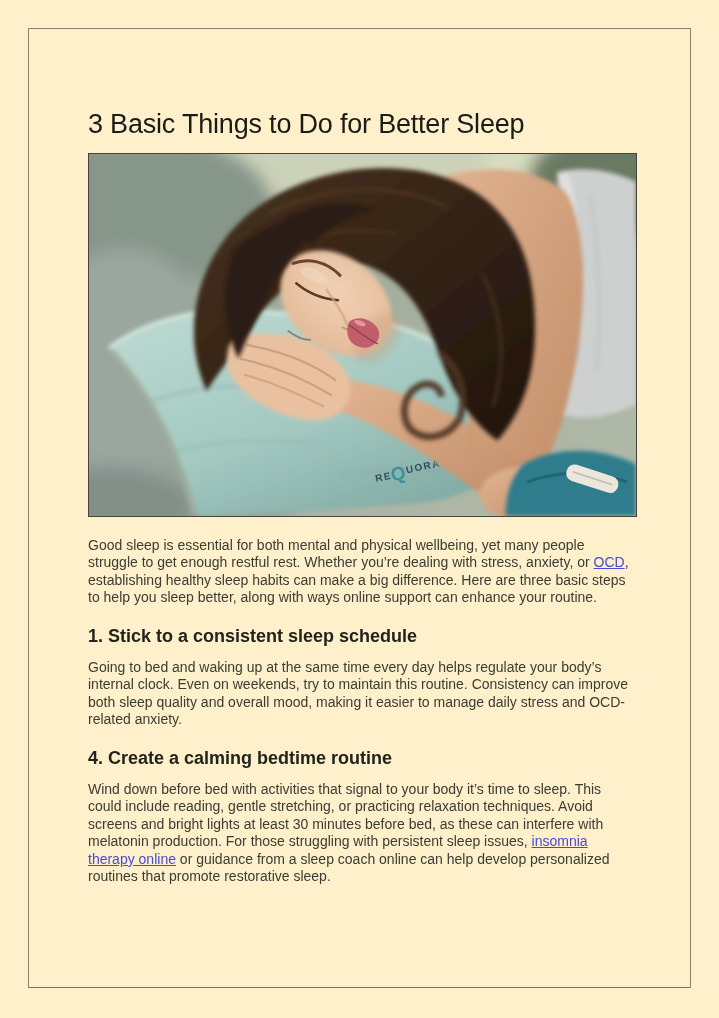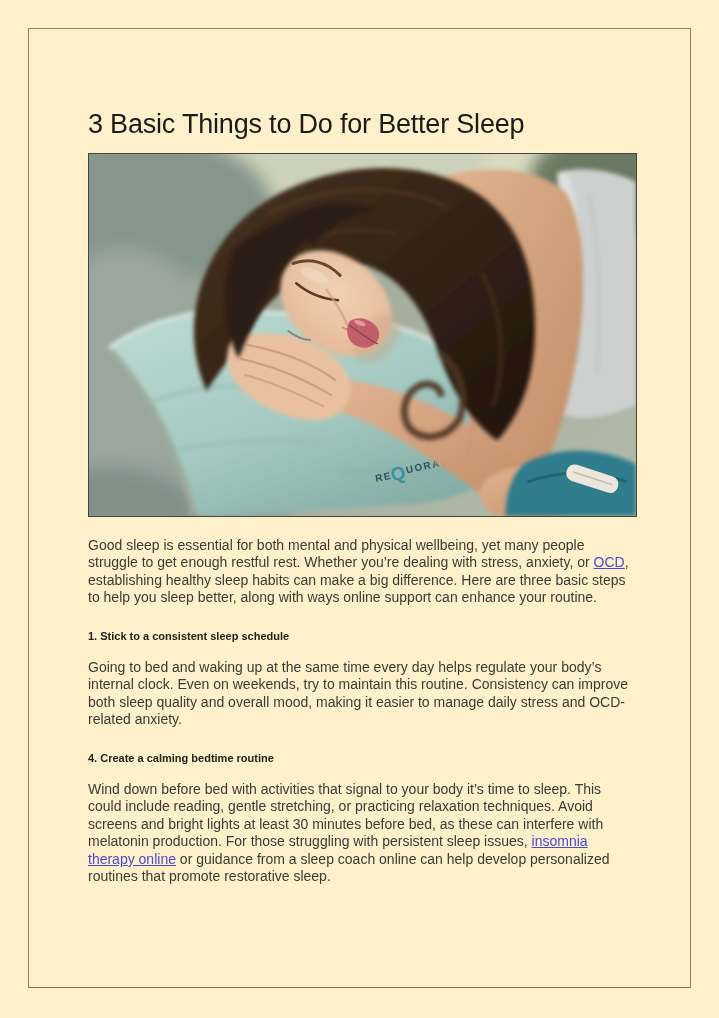--- a/index.html
+++ b/index.html
@@ -22,21 +22,21 @@
   .photo{
     width:547px;height:362px;border:1px solid #44443a;
     box-shadow:inset 0 1px 0 rgba(0,0,0,.3);
     margin:0 0 20px 0;overflow:hidden;background:#9aa89a;
   }
   .photo svg{display:block;}
   p.body{
     font-size:14px;line-height:17.5px;color:#3C3C34;margin:12px 0 17px 0;
   }
   h2.sect{
-    font-size:11px;line-height:18px;font-weight:bold;color:#23231d;
+    font-size:18px;line-height:18px;font-weight:bold;color:#23231d;
     margin:20px 0 14px 0;
   }
   a.doclink{color:#4A4BD3;text-decoration:underline;cursor:pointer;}
 </style>
 </head>
 <body>
 
 <div class="frame"></div>
 
 <div class="content">

